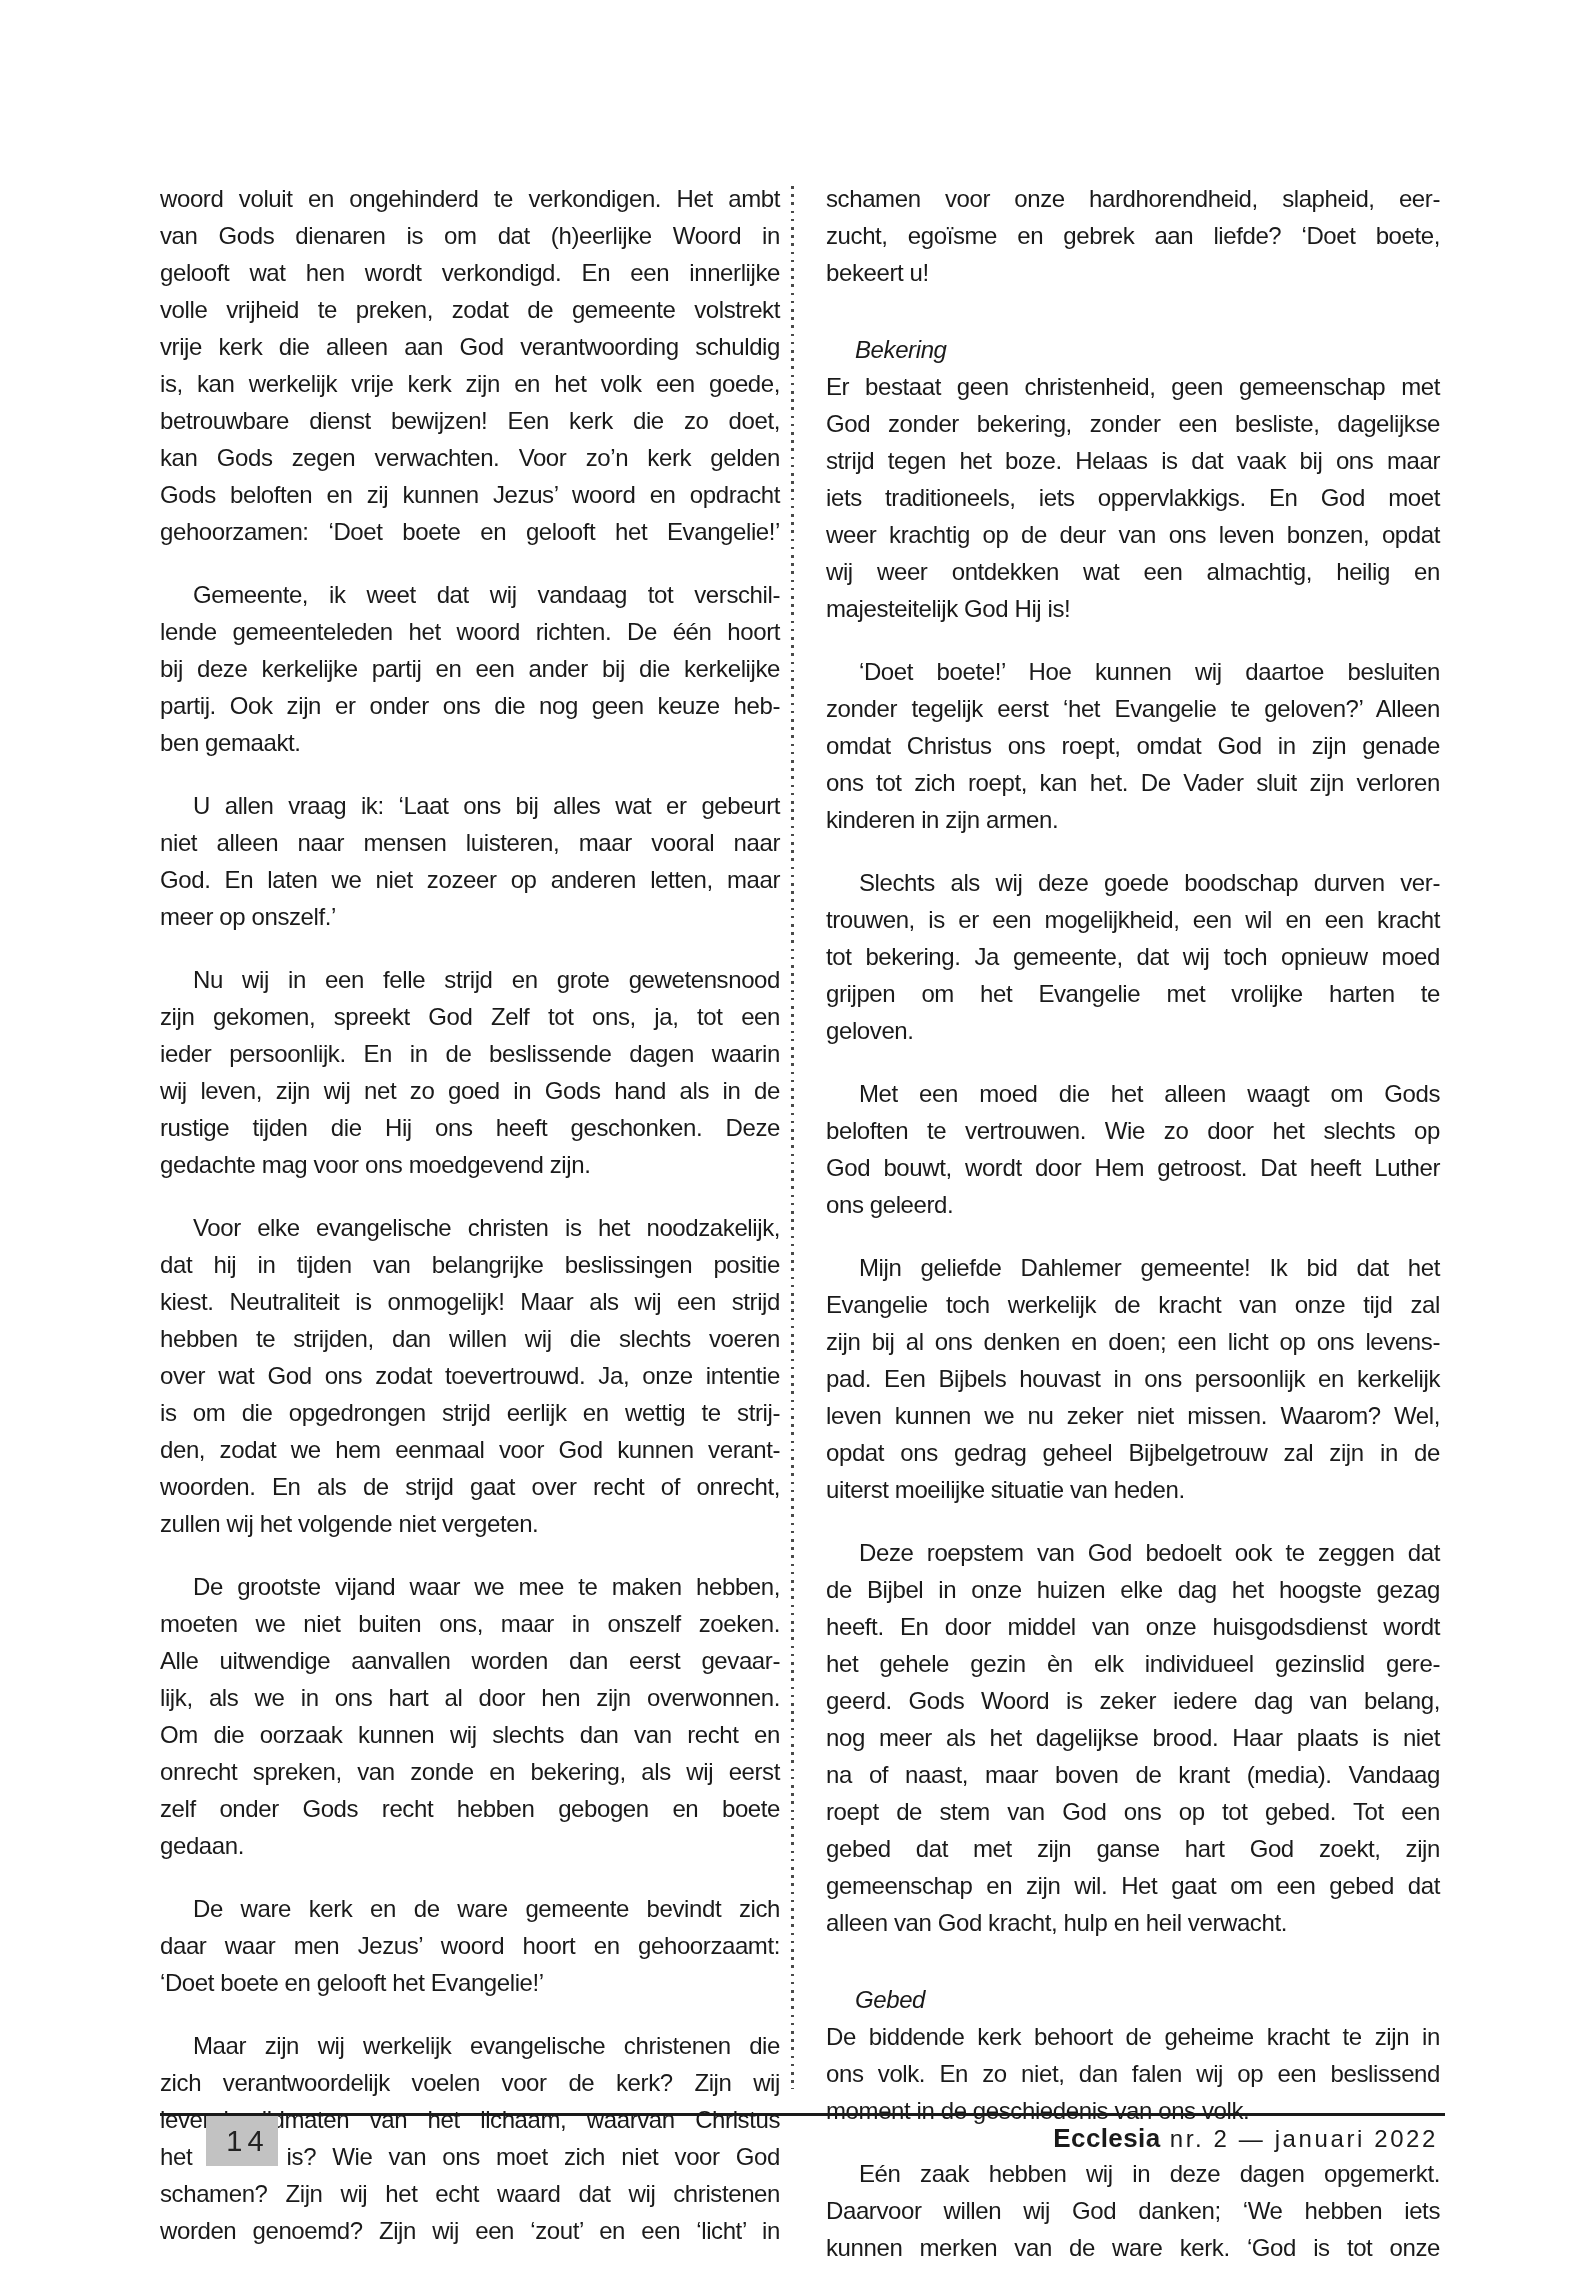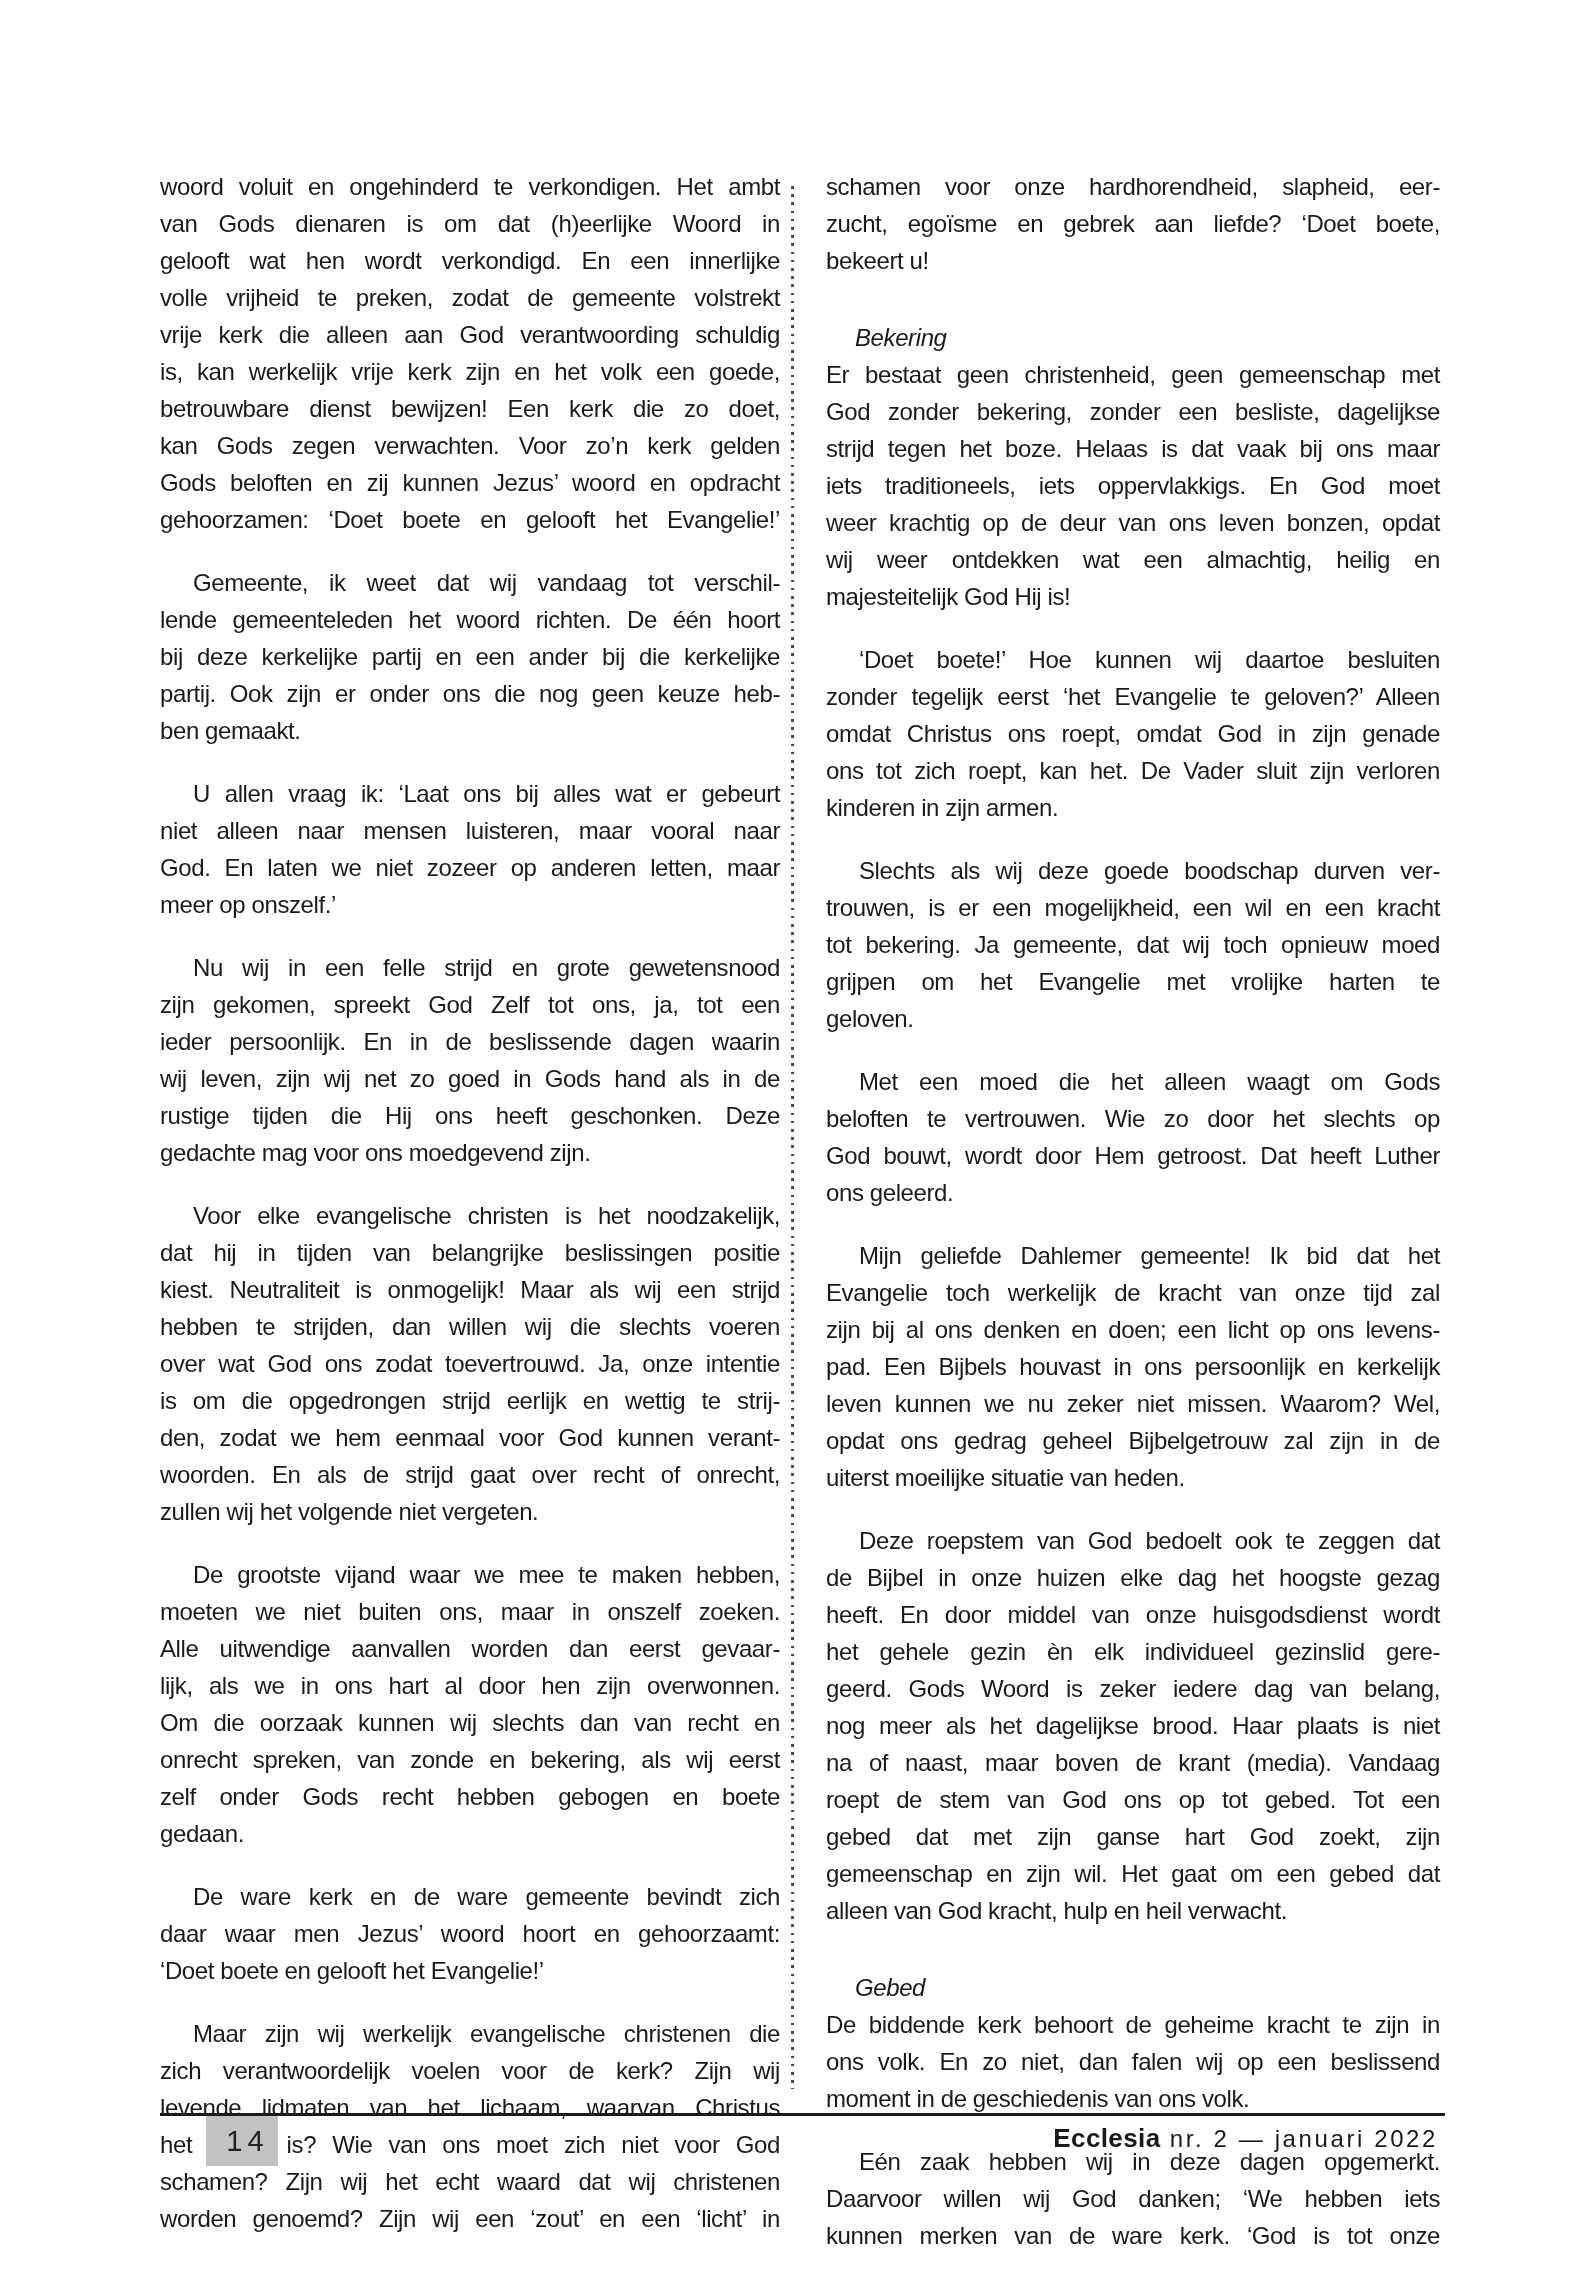--- a/index.html
+++ b/index.html
@@ -7,21 +7,21 @@
     position: relative;
     width: 1592px;
     height: 2295px;
     background: #ffffff;
     font-family: "Liberation Sans", "DejaVu Sans", sans-serif;
     color: #1a1a1a;
     overflow: hidden;
   }
   .column {
     position: absolute;
-    top: 168px;
+    top: 180px;
     font-size: 24px;
     letter-spacing: -0.4px;
     line-height: 37px;
   }
   .column.left  { left: 160px; width: 620px; }
   .column.right { left: 826px; width: 614px; }
 
   .line {
     text-align: justify;
     text-align-last: justify;

